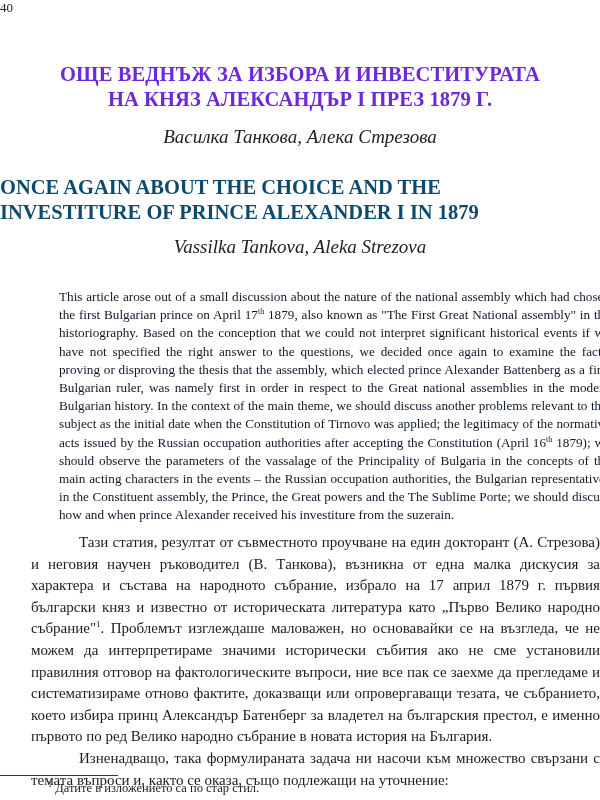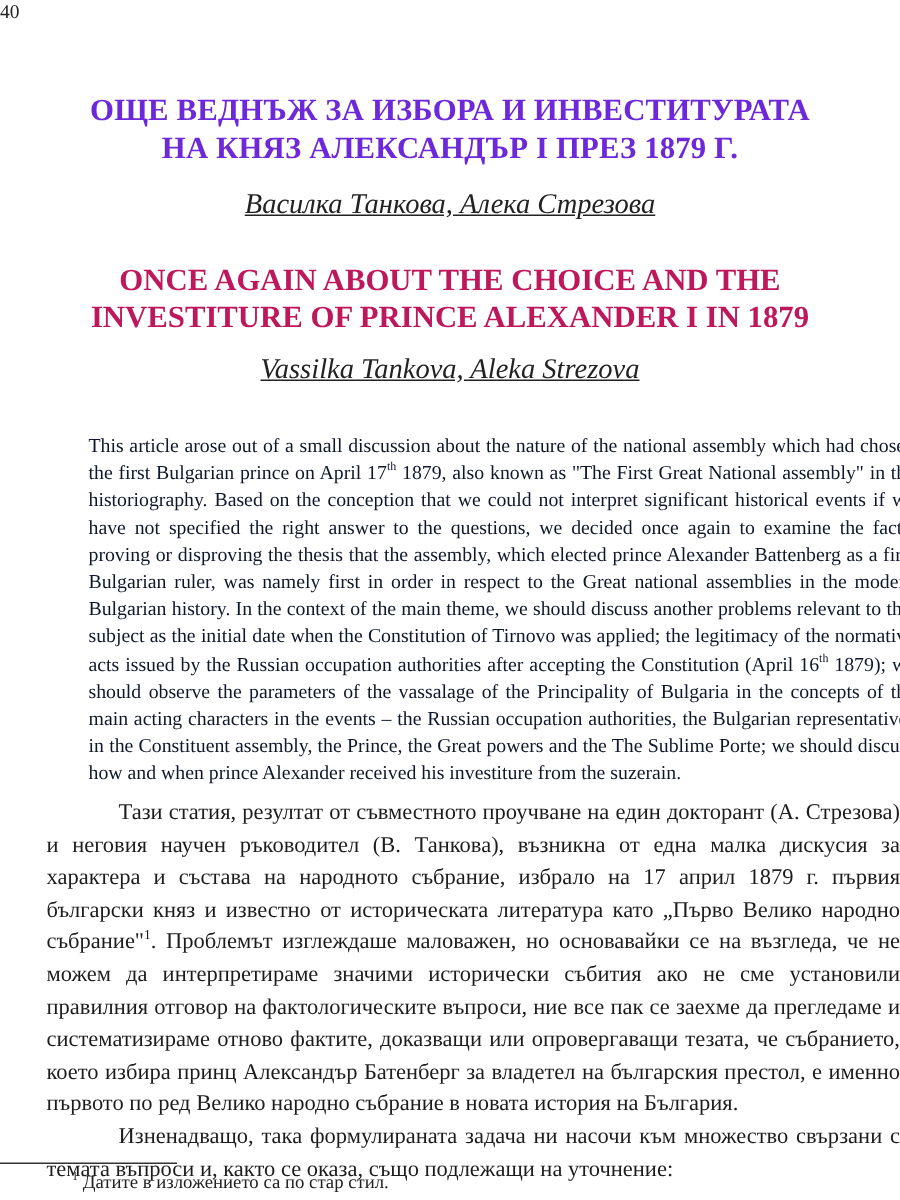--- a/index.html
+++ b/index.html
@@ -33,36 +33,34 @@
       line-height: 25px;
       letter-spacing: 0.1px;
       color: #6d28d9;
     }
     .title-bg.t1 { top: 62px; }
     .title-en.t2 { top: 175px; }
     .title-en {
       position: absolute;
       left: 0;
       width: 600px;
-      text-align: center;
       font-weight: bold;
       font-size: 20.5px;
       line-height: 25px;
-      color: #be185d;
+      color: #0c4a6e;
     }
     .authors {
       position: absolute;
       left: 0;
       width: 600px;
       text-align: center;
       font-style: italic;
       font-size: 19px;
       line-height: 22px;
       color: #222;
-      text-decoration: underline;
     }
     .authors.a1 { top: 126px; }
     .authors.a2 { top: 236px; }
     .abstract {
       position: absolute;
       left: 47px;
       top: 276px;
       width: 551px;
       font-size: 13.2px;
       line-height: 18.2px;

